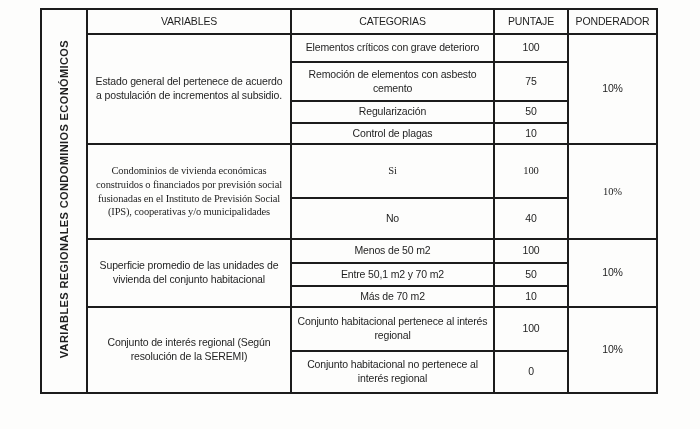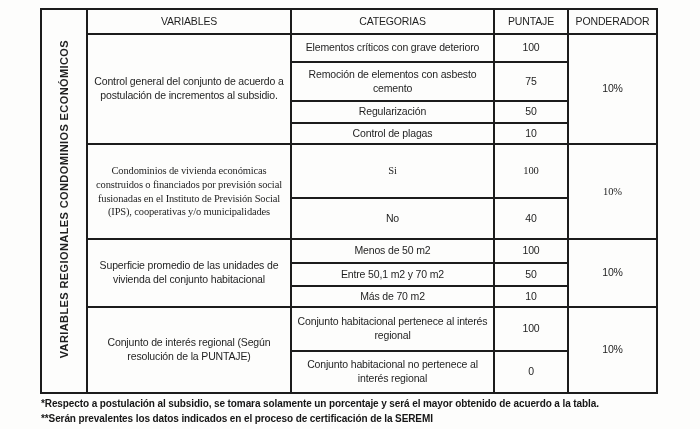--- a/index.html
+++ b/index.html
@@ -100,21 +100,21 @@
       <td class="side" rowspan="12">
         <span class="vlabel">VARIABLES REGIONALES CONDOMINIOS ECONÓMICOS</span>
       </td>
       <th class="hdr">VARIABLES</th>
       <th class="hdr">CATEGORIAS</th>
       <th class="hdr">PUNTAJE</th>
       <th class="hdr">PONDERADOR</th>
     </tr>
 
     <tr class="r1">
-      <td class="var" rowspan="4">Control general del conjunto de acuerdo a postulación de incrementos al subsidio.</td>
+      <td class="var" rowspan="4">Estado general del pertenece de acuerdo a postulación de incrementos al subsidio.</td>
       <td class="cat">Elementos críticos con grave deterioro</td>
       <td class="pts">100</td>
       <td class="pond" rowspan="4">10%</td>
     </tr>
     <tr class="r2">
       <td class="cat">Remoción de elementos con asbesto cemento</td>
       <td class="pts">75</td>
     </tr>
     <tr class="r3">
       <td class="cat">Regularización</td>
@@ -145,30 +145,26 @@
     <tr class="r8">
       <td class="cat">Entre 50,1 m2 y 70 m2</td>
       <td class="pts">50</td>
     </tr>
     <tr class="r9">
       <td class="cat">Más de 70 m2</td>
       <td class="pts">10</td>
     </tr>
 
     <tr class="r10">
-      <td class="var" rowspan="2">Conjunto de interés regional (Según resolución de la PUNTAJE)</td>
+      <td class="var" rowspan="2">Conjunto de interés regional (Según resolución de la SEREMI)</td>
       <td class="cat">Conjunto habitacional pertenece al interés regional</td>
       <td class="pts">100</td>
       <td class="pond" rowspan="2">10%</td>
     </tr>
     <tr class="r11">
       <td class="cat">Conjunto habitacional no pertenece al interés regional</td>
       <td class="pts">0</td>
     </tr>
   </tbody>
     </table>
 
-  <div class="footnotes">
-    <div class="fn">*Respecto a postulación al subsidio, se tomara solamente un porcentaje y será el mayor obtenido de acuerdo a la tabla.</div>
-    <div class="fn">**Serán prevalentes los datos indicados en el proceso de certificación de la SEREMI</div>
-  </div>
 
 </div>
 
 </body></html>

